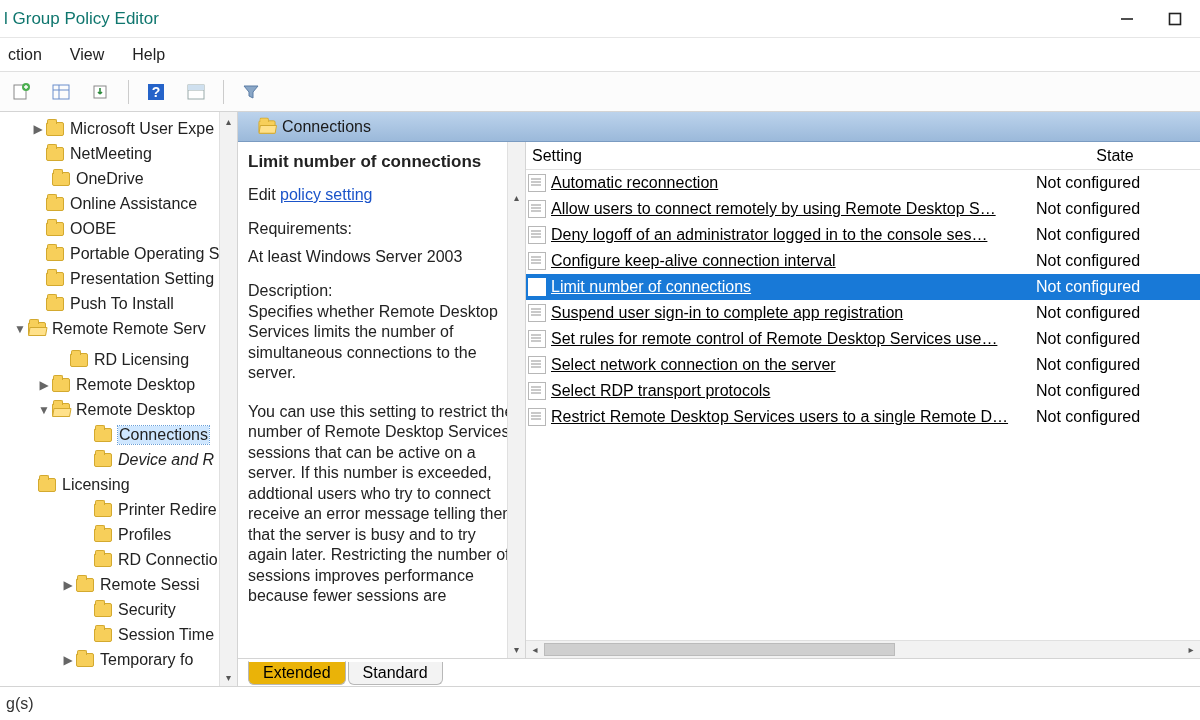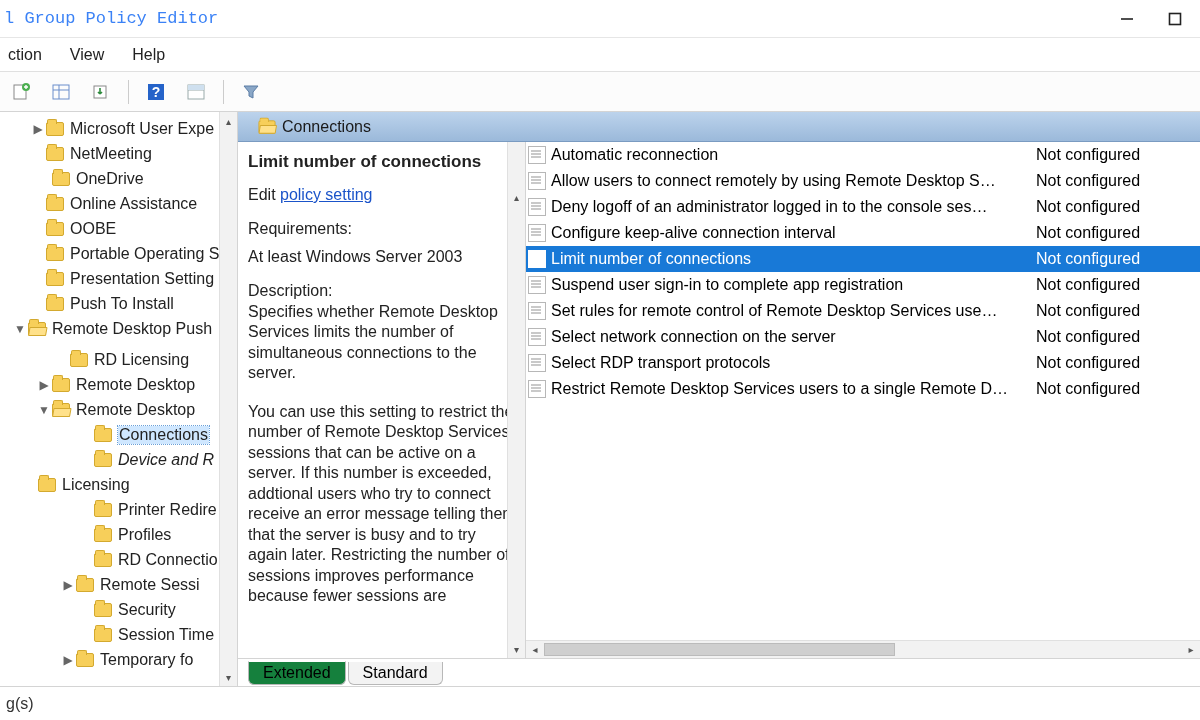--- a/index.html
+++ b/index.html
@@ -3,21 +3,21 @@
 <meta charset="utf-8">
 <style>
   * { box-sizing: border-box; margin: 0; padding: 0; font-family: "Segoe UI", Tahoma, sans-serif; }
   html, body { width: 1200px; height: 720px; overflow: hidden; background: #fff; }
 
   
   .titlebar {
     height: 38px; display: flex; align-items: center; justify-content: space-between;
     border-bottom: 1px solid #e6e6e6; padding-left: 4px; padding-right: 6px;
   }
-  .titlebar .title { font-size: 17px; color: #3b82f6; font-family: Liberation Mono, monospace; }
+  .titlebar .title { font-size: 17px; color: #0f766e; }
   .win-controls { display: flex; gap: 26px; padding-right: 8px; }
   .win-btn { width: 22px; height: 22px; display:flex; align-items:center; justify-content:center; color:#222; }
   .win-btn svg { stroke:#222; stroke-width:1.6; fill:none; }
 
   
   .menubar {
     height: 34px; display: flex; align-items: center; gap: 20px; padding-left: 4px;
     border-bottom: 1px solid #e0e0e0; font-size: 16px; color:#222;
   }
   .menu-item { padding: 2px 4px; }
@@ -72,35 +72,35 @@
   .desc-scroll-v .arrow.down { bottom:0; }
 
   .list-pane { flex:1; display:flex; flex-direction:column; position:relative; }
   .list-header { display:flex; height:28px; align-items:center; border-bottom:1px solid #e0e0e0; font-size:16px; }
   .col-setting { flex:1; padding-left:6px; }
   .col-state   { width:170px; text-align:center; }
   .list-body { flex:1; overflow:hidden; }
   .list-row { display:flex; align-items:center; height:26px; font-size:16px; }
   .list-row .item-ico { width:18px; height:18px; border:1px solid #b7b7b7; margin:0 5px 0 2px; position:relative; flex-shrink:0; background:#fff; }
   .list-row .item-ico::before { content:''; position:absolute; left:2px; top:3px; width:10px; height:2px; background:#c9c9c9; box-shadow:0 3px 0 #c9c9c9, 0 6px 0 #c9c9c9; }
-  .list-row .item-lbl { flex:1; white-space:nowrap; overflow:hidden; text-overflow:ellipsis; }
+  .list-row .item-lbl { flex:1; white-space:nowrap; overflow:hidden; text-overflow:ellipsis;text-decoration:underline; }
   .list-row .item-state { width:170px; padding-left:6px; }
   .list-row.selected { background:#1879d7; color:#fff; }
   .list-row.selected .item-ico { border-color:#fff; }
   .list-row.selected .item-ico::before { background:#fff; box-shadow:0 3px 0 #fff, 0 6px 0 #fff; }
 
   .hscroll { height:18px; background:#f2f2f2; border-top:1px solid #e0e0e0; display:flex; align-items:center; }
   .hscroll .harrow { width:18px; text-align:center; color:#555; font-size:10px; }
   .hscroll .htrack { flex:1; height:100%; position:relative; }
   .hscroll .hthumb { position:absolute; left:0; top:2px; bottom:2px; width:55%; background:#cfcfcf; border:1px solid #bbb; }
 
   
   .tab-strip { height:28px; display:flex; align-items:flex-end; padding-left:10px; gap:2px; font-size:16px; border-top:1px solid #d4d4d4; }
   .tab { padding:2px 14px; border:1px solid #b8b8b8; border-top:none; border-bottom-left-radius:6px; border-bottom-right-radius:6px; background:#f3f3f3; position:relative; top:-1px; }
-  .tab.active { background:#15803d; border-top:1px solid #fff; }
+  .tab.active { background:#eab308; border-top:1px solid #fff; }
 
   
   .statusbar { height:34px; border-top:1px solid #d4d4d4; display:flex; align-items:center; padding-left:6px; font-size:16px; color:#333; }
 </style>
 </head>
 <body>
 
 <div class="titlebar">
   <div class="title">l Group Policy Editor</div>
   <div class="win-controls">
@@ -206,21 +206,21 @@
           <span class="tree-label">Presentation Setting</span>
         </div>
         <div class="tree-row" style="padding-left: 46px;">
           <span class="disclosure" style="margin-left: -16px; width: 16px;"></span>
           <span class="folder-ico"></span>
           <span class="tree-label">Push To Install</span>
         </div>
         <div class="tree-row" style="padding-left: 28px;">
           <span class="disclosure" style="margin-left: -16px; width: 16px;">▼</span>
           <span class="folder-ico open"></span>
-          <span class="tree-label">Remote Desktop Push</span>
+          <span class="tree-label">Remote Remote Serv</span>
         </div>
         <div class="tree-row" style="padding-left: 70px; margin-top: 6px;">
           <span class="disclosure" style="margin-left: -16px; width: 16px;"></span>
           <span class="folder-ico"></span>
           <span class="tree-label">RD Licensing</span>
         </div>
         <div class="tree-row" style="padding-left: 52px;">
           <span class="disclosure" style="margin-left: -16px; width: 16px;">▶</span>
           <span class="folder-ico"></span>
           <span class="tree-label">Remote Desktop</span>
@@ -306,20 +306,24 @@
         <p class="body">Specifies whether Remote Desktop Services limits the number of simultaneous connections to the server.</p>
         <br>
         <p class="body">You can use this setting to restrict the number of Remote Desktop Services sessions that can be active on a server. If this number is exceeded, addtional users who try to connect receive an error message telling them that the server is busy and to try again later. Restricting the number of sessions improves performance because fewer sessions are</p>
         <div class="desc-scroll-v">
           <div class="arrow up">▴</div>
           <div class="arrow down">▾</div>
         </div>
       </div>
 
       <div class="list-pane">
+        <div class="list-header">
+          <div class="col-setting">Setting</div>
+          <div class="col-state">State</div>
+        </div>
         <div class="list-body" id="list-body">
             <div class="list-row">
               <span class="item-ico"></span>
               <span class="item-lbl">Automatic reconnection</span>
               <span class="item-state">Not configured</span>
             </div>
             <div class="list-row">
               <span class="item-ico"></span>
               <span class="item-lbl">Allow users to connect remotely by using Remote Desktop S…</span>
               <span class="item-state">Not configured</span>

